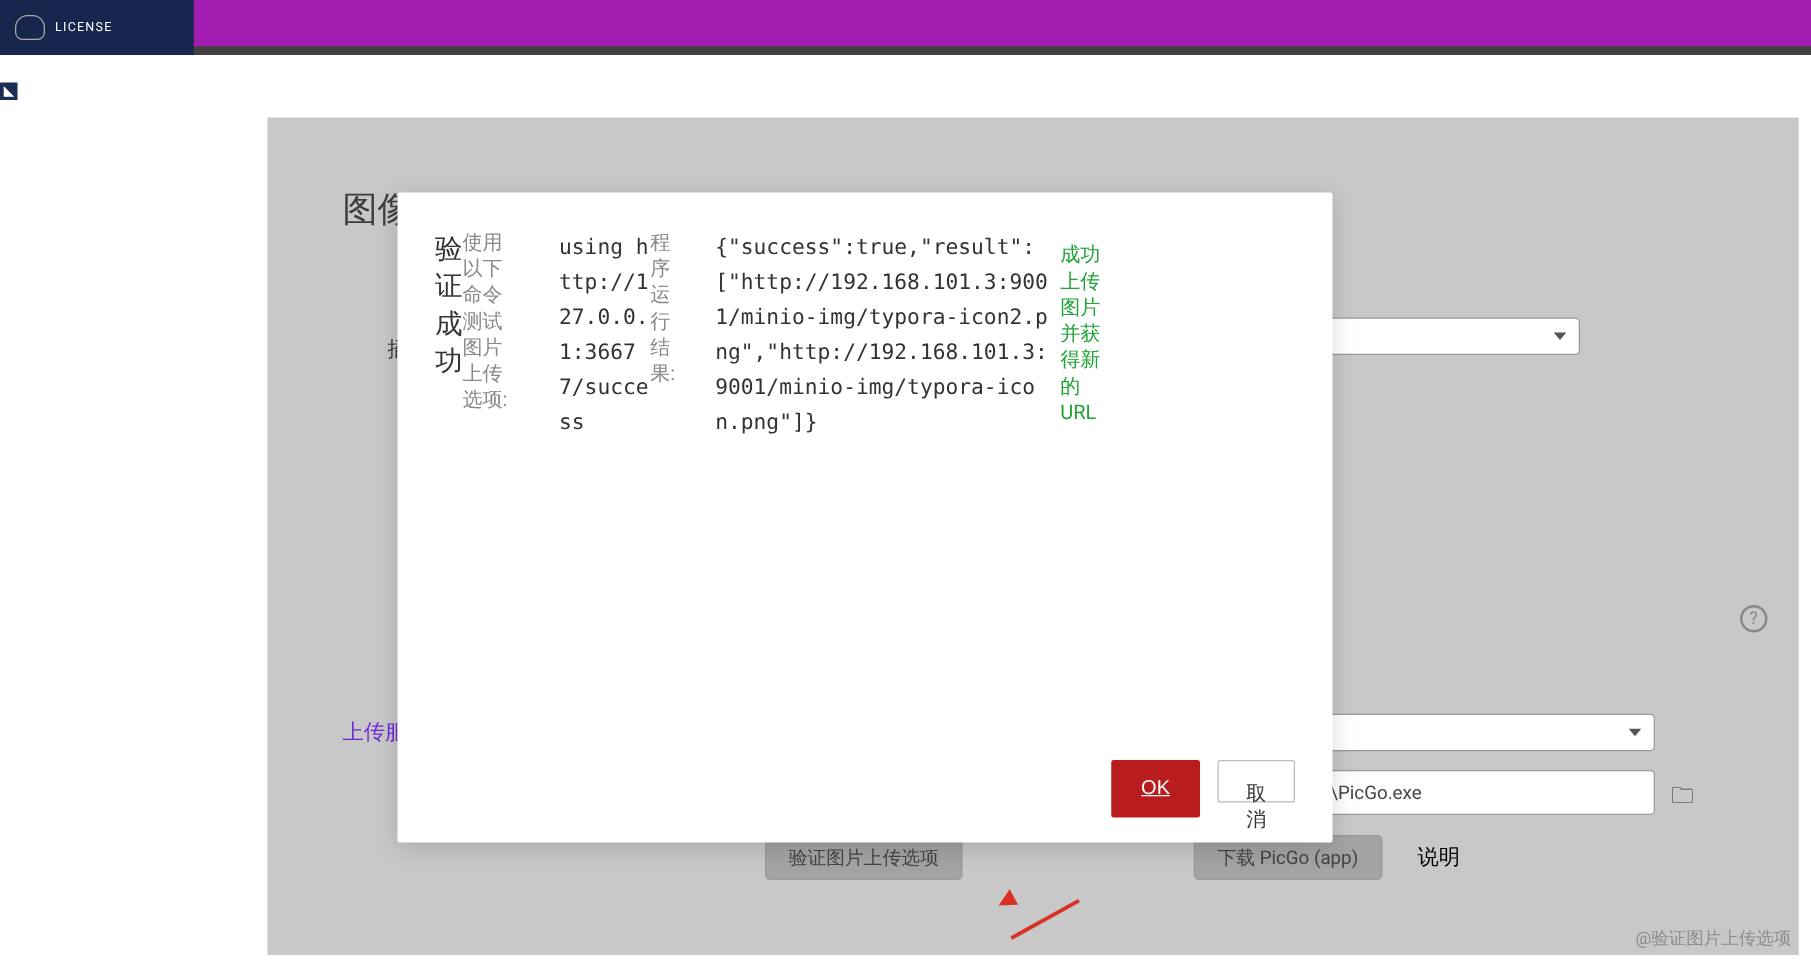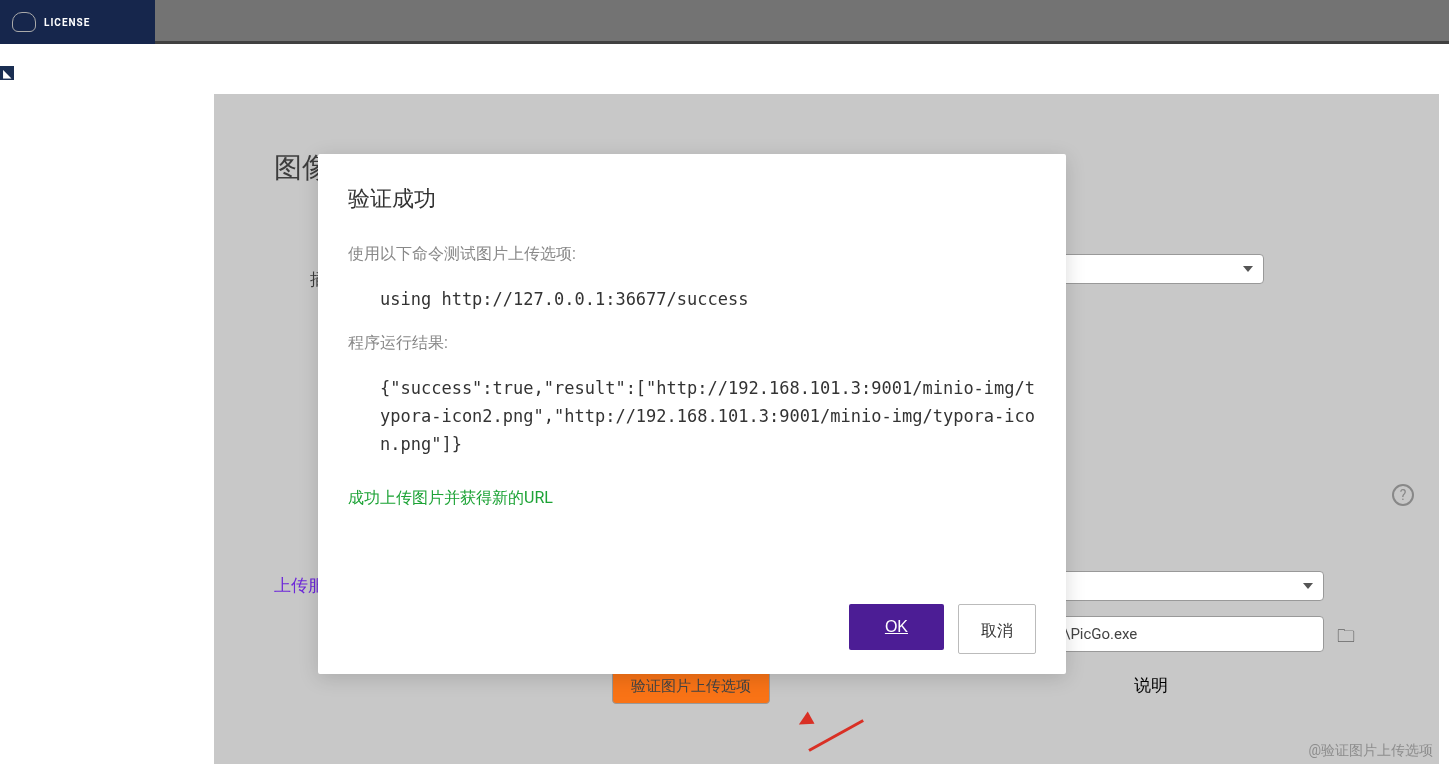--- a/index.html
+++ b/index.html
@@ -6,24 +6,23 @@
     body {
       font-family: -apple-system, BlinkMacSystemFont, "Segoe UI", Roboto, sans-serif;
       background: #fff;
       width: 1449px;
       height: 784px;
       position: relative;
       overflow: hidden;
     }
     .top-bar {
       height: 44px;
-      background: #737373;
-      border-bottom: 3px solid #404040;
-      display: flex;
-      font-weight: bold;
+      background: #a21caf;
+      border-bottom: 7px solid #404040;
+      display: flex;
     }
     .license-badge {
       background: #16264c;
       color: #fff;
       width: 155px;
       height: 44px;
       display: flex;
       align-items: center;
       gap: 8px;
       padding: 0 12px;
@@ -117,21 +116,21 @@
       color: #333;
     }
     .chevron-down {
       width: 0; height: 0;
       border-left: 5px solid transparent;
       border-right: 5px solid transparent;
       border-top: 6px solid #555;
     }
     .btn {
       position: absolute;
-      background: #f97316;
+      background: #a3a3a3;
       border: 1px solid #999;
       border-radius: 4px;
       height: 36px;
       display: flex;
       align-items: center;
       justify-content: center;
       font-size: 15px;
       color: #444;
       padding: 0 18px;
     }
@@ -189,21 +188,21 @@
       position: absolute;
       left: 104px;
       top: 60px;
       width: 748px;
       height: 520px;
       background: #fff;
       box-shadow: 0 4px 20px rgba(0,0,0,0.15);
       border-radius: 2px;
       padding: 30px 30px 20px 30px;
       display: flex;
-      flex-direction: column;
+      flex-direction: row;
     }
     .modal-title {
       font-size: 22px;
       color: #333;
       margin-bottom: 30px;
     }
     .modal-text {
       font-size: 16px;
       color: #888;
       margin-bottom: 20px;
@@ -221,37 +220,37 @@
       color: #1da336;
       margin-top: 10px;
     }
     .modal-buttons {
       margin-top: auto;
       display: flex;
       justify-content: flex-end;
       gap: 14px;
     }
     .btn-ok {
-      background: #4c1d95;
+      background: #b91c1c;
       color: #fff;
       border: none;
       font-size: 16px;
-      padding: 0 36px;
+      padding: 0 24px;
       height: 46px;
       border-radius: 2px;
       cursor: pointer;
       text-decoration: underline;
     }
     .btn-cancel {
       background: #fff;
       color: #333;
       border: 1px solid #bbb;
       font-size: 16px;
       padding: 16px 22px;
-      height: 50px;
+      height: 34px;
       border-radius: 2px;
       cursor: pointer;
     }
     .watermark {
       position: absolute;
       right: 6px;
       bottom: 4px;
       font-size: 14px;
       color: rgba(120,120,120,0.75);
     }
@@ -283,20 +282,23 @@
     <span class="chevron-down"></span>
   </div>
 
   <div class="input-path">
     <span>e\11_dev\PicGo\PicGo.exe</span>
   </div>
   <div class="folder-icon">🗀</div>
 
   <div class="btn btn-verify">
     <span>验证图片上传选项</span>
+  </div>
+  <div class="btn btn-download">
+    <span>下载 PicGo (app)</span>
   </div>
   <div class="btn-help">说明</div>
 
   <div class="help-icon">?</div>
 
   <div class="arrow">
     <div class="arrow-line"></div>
     <div class="arrow-head"></div>
   </div>
 

